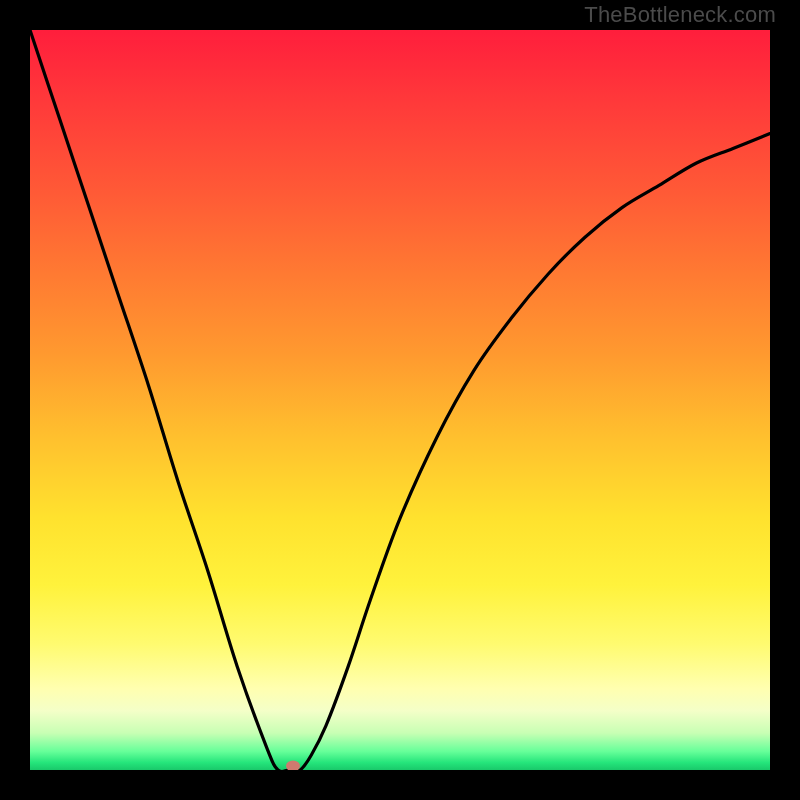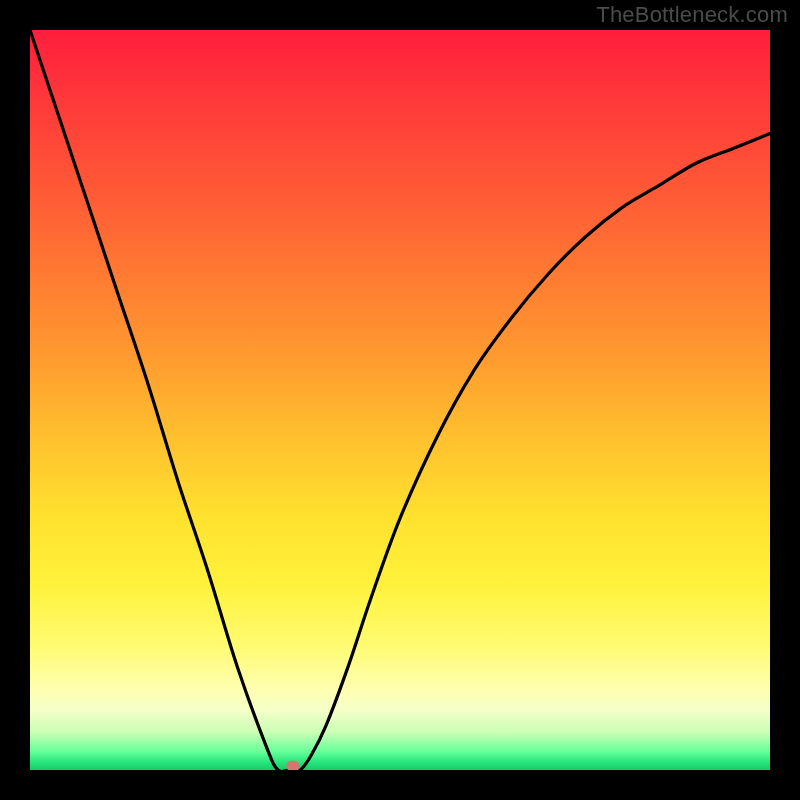--- a/index.html
+++ b/index.html
@@ -13,21 +13,21 @@
   }
   .frame {
     position: relative;
     width: 800px;
     height: 800px;
     background: #000;
   }
   .watermark {
     position: absolute;
     top: 2px;
-    right: 12px;
+    right: 24px;
     color: #4b4b4b;
     font-size: 22px;
     font-weight: 400;
     letter-spacing: 0.2px;
     z-index: 3;
   }
   .plot-area {
     position: absolute;
     left: 30px;
     top: 30px;

